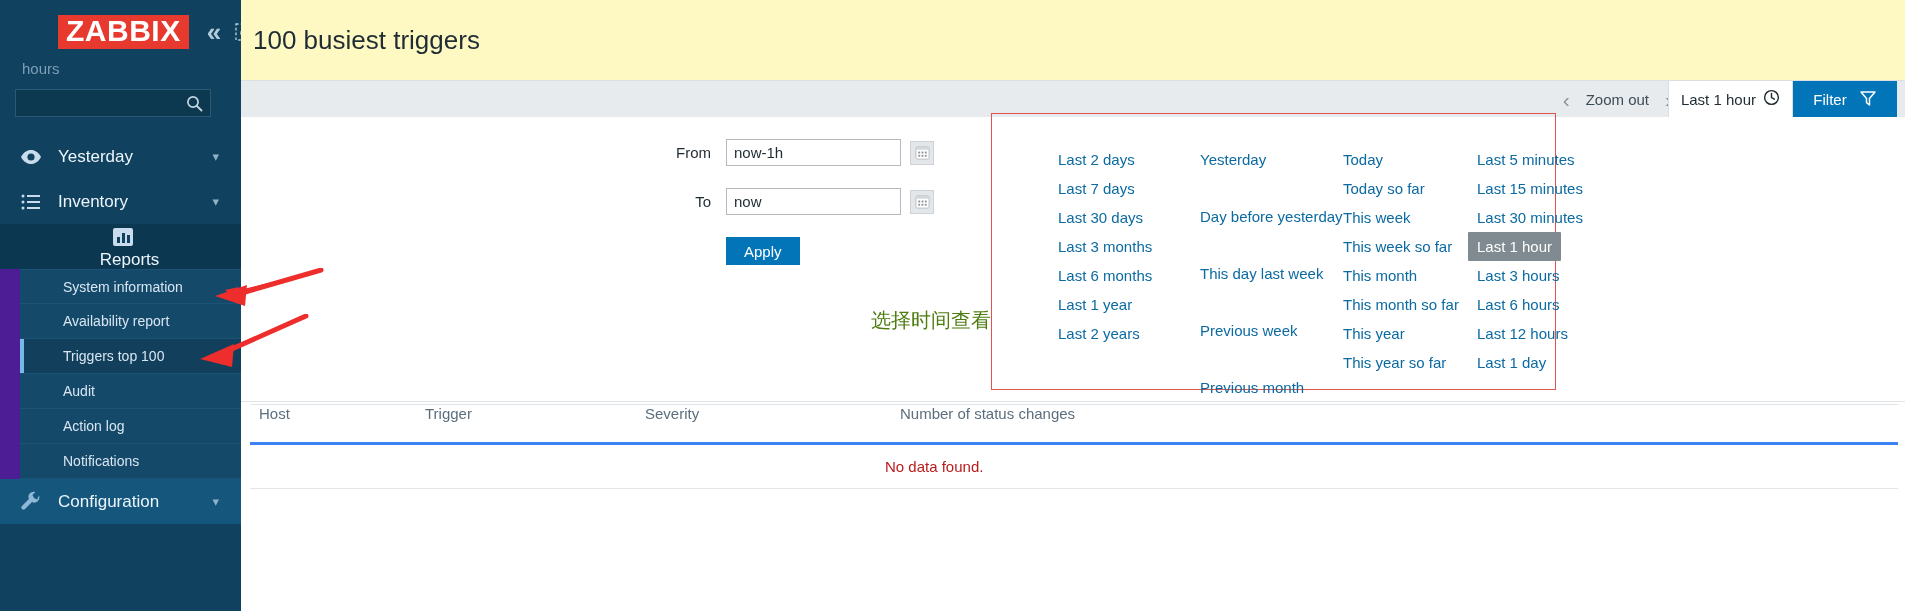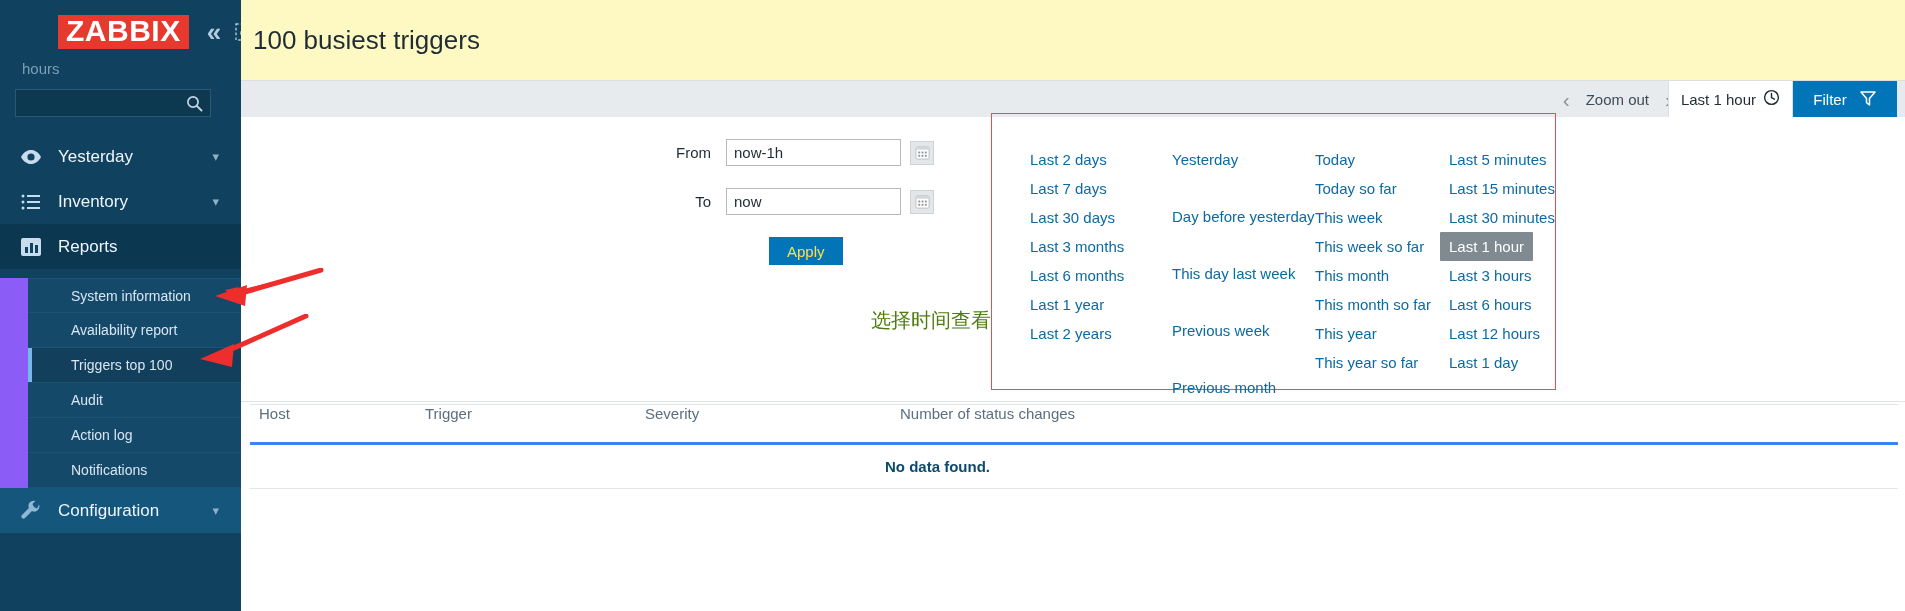--- a/index.html
+++ b/index.html
@@ -73,26 +73,25 @@
   }
   .sb-top-item .ico {
     width: 26px; height: 26px; margin-right: 14px;
     display: inline-flex; align-items: center; justify-content: center;
     flex: 0 0 26px;
   }
   .sb-top-item .lbl { flex: 1 1 auto; }
   .sb-top-item .chev {
     color: #8fb0c8; font-size: 13px; margin-right: 22px;
   }
-  .sb-top-item.active { background: #0c3751; }
+  .sb-top-item.active { background: #0c3751; flex-direction: column; }
 
   .sb-sub {
-    background: #8b5cf6;
-    padding-left: 28px;
-    margin-top: 9px;
+    background: #4c1d95;
+    padding-left: 20px;
   }
   .sb-sub-item {
     position: relative;
     height: 35px;
     display: flex; align-items: center;
     padding-left: 43px;
     color: #d7e6f1; font-size: 14px;
     cursor: pointer;
     border-bottom: 1px solid #1b5275;
     background: #15496a;
@@ -191,25 +190,24 @@
     margin-left: 9px;
     background: #e4e7ea;
     border: 1px solid #cfd3d7;
     display: inline-flex; align-items: center; justify-content: center;
     cursor: pointer;
   }
   .apply-row {
     display: flex; padding-left: 485px; margin-top: 22px;
   }
   .btn-apply {
-    background: #0275b8; color: #fde047;
+    background: #0275b8; color: #ffffff;
     border: 0; height: 28px; padding: 0 18px;
     font-size: 15px; cursor: pointer;
     font-family: "Liberation Sans", sans-serif;
-    margin-left: 43px;
   }
   .cn-note {
     position: absolute;
     left: 630px; top: 190px;
     color: #4d7c0f; font-size: 20px;
     font-family: "Liberation Sans", sans-serif;
   }
 
   
   .ranges-panel {
@@ -217,21 +215,21 @@
     left: 750px; top: -4px;
     width: 565px; height: 277px;
     border: 1px solid #e0534c;
     background: transparent;
   }
   .ranges-grid {
     position: absolute; left: 38px; top: 31px;
     display: flex; gap: 0;
   }
   .rg-col { display: flex; flex-direction: column; }
-  .rg-col.c1 { width: 142px; }
+  .rg-col.c1 { width: 142px; margin-left: 28px; }
   .rg-col.c2 { width: 143px; gap: 28px; }
   .rg-col.c3 { width: 134px; }
   .rg-col.c4 { width: 140px; }
   .rg-item {
     height: 29px; line-height: 29px;
     font-size: 15px; color: #0b6aa2;
     cursor: pointer; white-space: nowrap;
   }
   .rg-item.sel {
     background: #7f8a91; color: #ffffff;
@@ -257,21 +255,21 @@
     font-size: 15px; color: #5c6e7d;
   }
   .th.c-host { width: 175px; padding-left: 9px; }
   .th.c-trigger { width: 220px; }
   .th.c-sev { width: 255px; }
   .th.c-num { width: 400px; }
   .tbl-empty {
     height: 43px; display: flex; align-items: center;
     justify-content: flex-start;
     padding-left: 635px;
-    font-size: 15px; color: #0c4a6e; font-weight: bold;
+    font-size: 15px; color: #b91c1c;
   }
 
   
   .arrow-svg { position: absolute; pointer-events: none; }
 </style>
 </head>
 <body>
 
 <div id="app">
 

